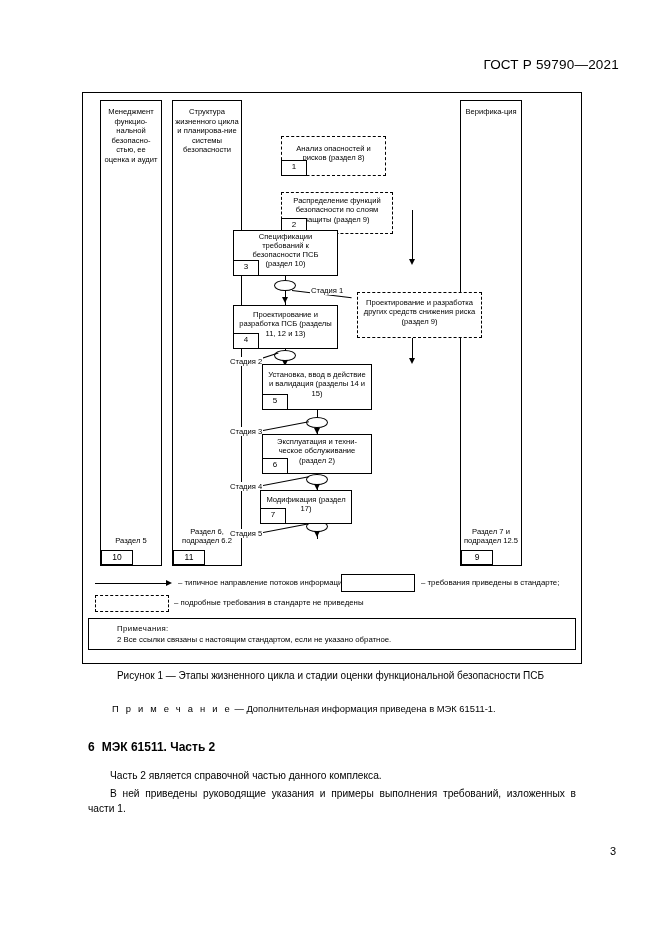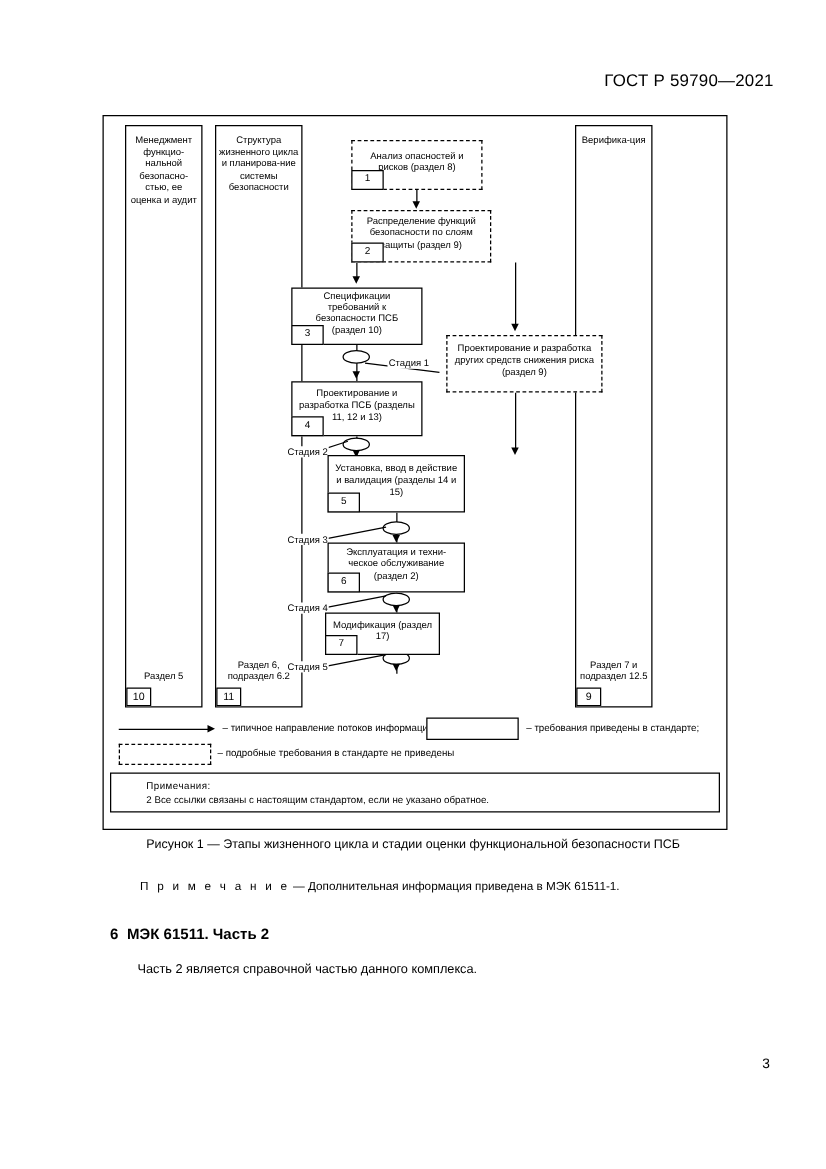--- a/index.html
+++ b/index.html
@@ -26,38 +26,38 @@
   .vcol{
     position:absolute;border:1px solid #000;box-sizing:border-box;background:#fff;
     font-size:7.6px;line-height:9.6px;text-align:center;
   }
   .vcol .vc-top{padding:6px 2px 0 2px;}
   .vcol .vc-bot{
     position:absolute;left:0;right:0;bottom:0;
   }
   .vcol .vc-bot-label{padding:0 2px 4px 2px;}
   .numbox{
-    width:20px;height:15px;border:1px solid #000;box-sizing:border-box;
+    width:32px;height:15px;border:1px solid #000;box-sizing:border-box;
     font-size:8.5px;line-height:13px;text-align:center;background:#fff;
   }
   .vcol .numbox{margin:0 0 0 0;}
 
   #col-mgmt{left:100px;top:100px;width:62px;height:466px;}
   #col-lifecycle{left:172px;top:100px;width:70px;height:466px;}
   #col-verif{left:460px;top:100px;width:62px;height:466px;}
 
   
   .fbox{
     position:absolute;box-sizing:border-box;background:#fff;
     border:1px solid #000;
     font-size:7.6px;line-height:9.2px;text-align:center;
     display:flex;align-items:center;justify-content:center;
     padding:2px 4px 8px 4px;
   }
-  .fbox.dashed{border:1px dashed #000;}
+  .fbox.dashed{border:1px dashed #000;margin-top:24px;}
   .fbox .tag{
     position:absolute;left:-1px;bottom:-1px;
     width:24px;height:14px;border:1px solid #000;background:#fff;
     font-size:8px;line-height:12px;text-align:center;
   }
   .fbox .txt{display:block;width:100%;}
 
   #box1{left:281px;top:112px;width:105px;height:40px;}
   #box2{left:281px;top:168px;width:112px;height:42px;}
   #box3{left:233px;top:230px;width:105px;height:46px;}
@@ -275,16 +275,19 @@
     <span>— Дополнительная информация приведена в МЭК 61511-1.</span>
   </div>
 
   <div class="sec-heading">
     <span class="num">6</span><span>МЭК 61511. Часть 2</span>
   </div>
 
   <div class="body-p" id="p1">
     <span style="display:inline-block;width:22px;"></span><span>Часть 2 является справочной частью данного комплекса.</span>
   </div>
+  <div class="body-p" id="p2">
+    <span style="display:inline-block;width:22px;"></span><span>В ней приведены руководящие указания и примеры выполнения требований, изложенных в части 1.</span>
+  </div>
 
   <div class="page-num">3</div>
 
 </div>
 
 </body></html>

